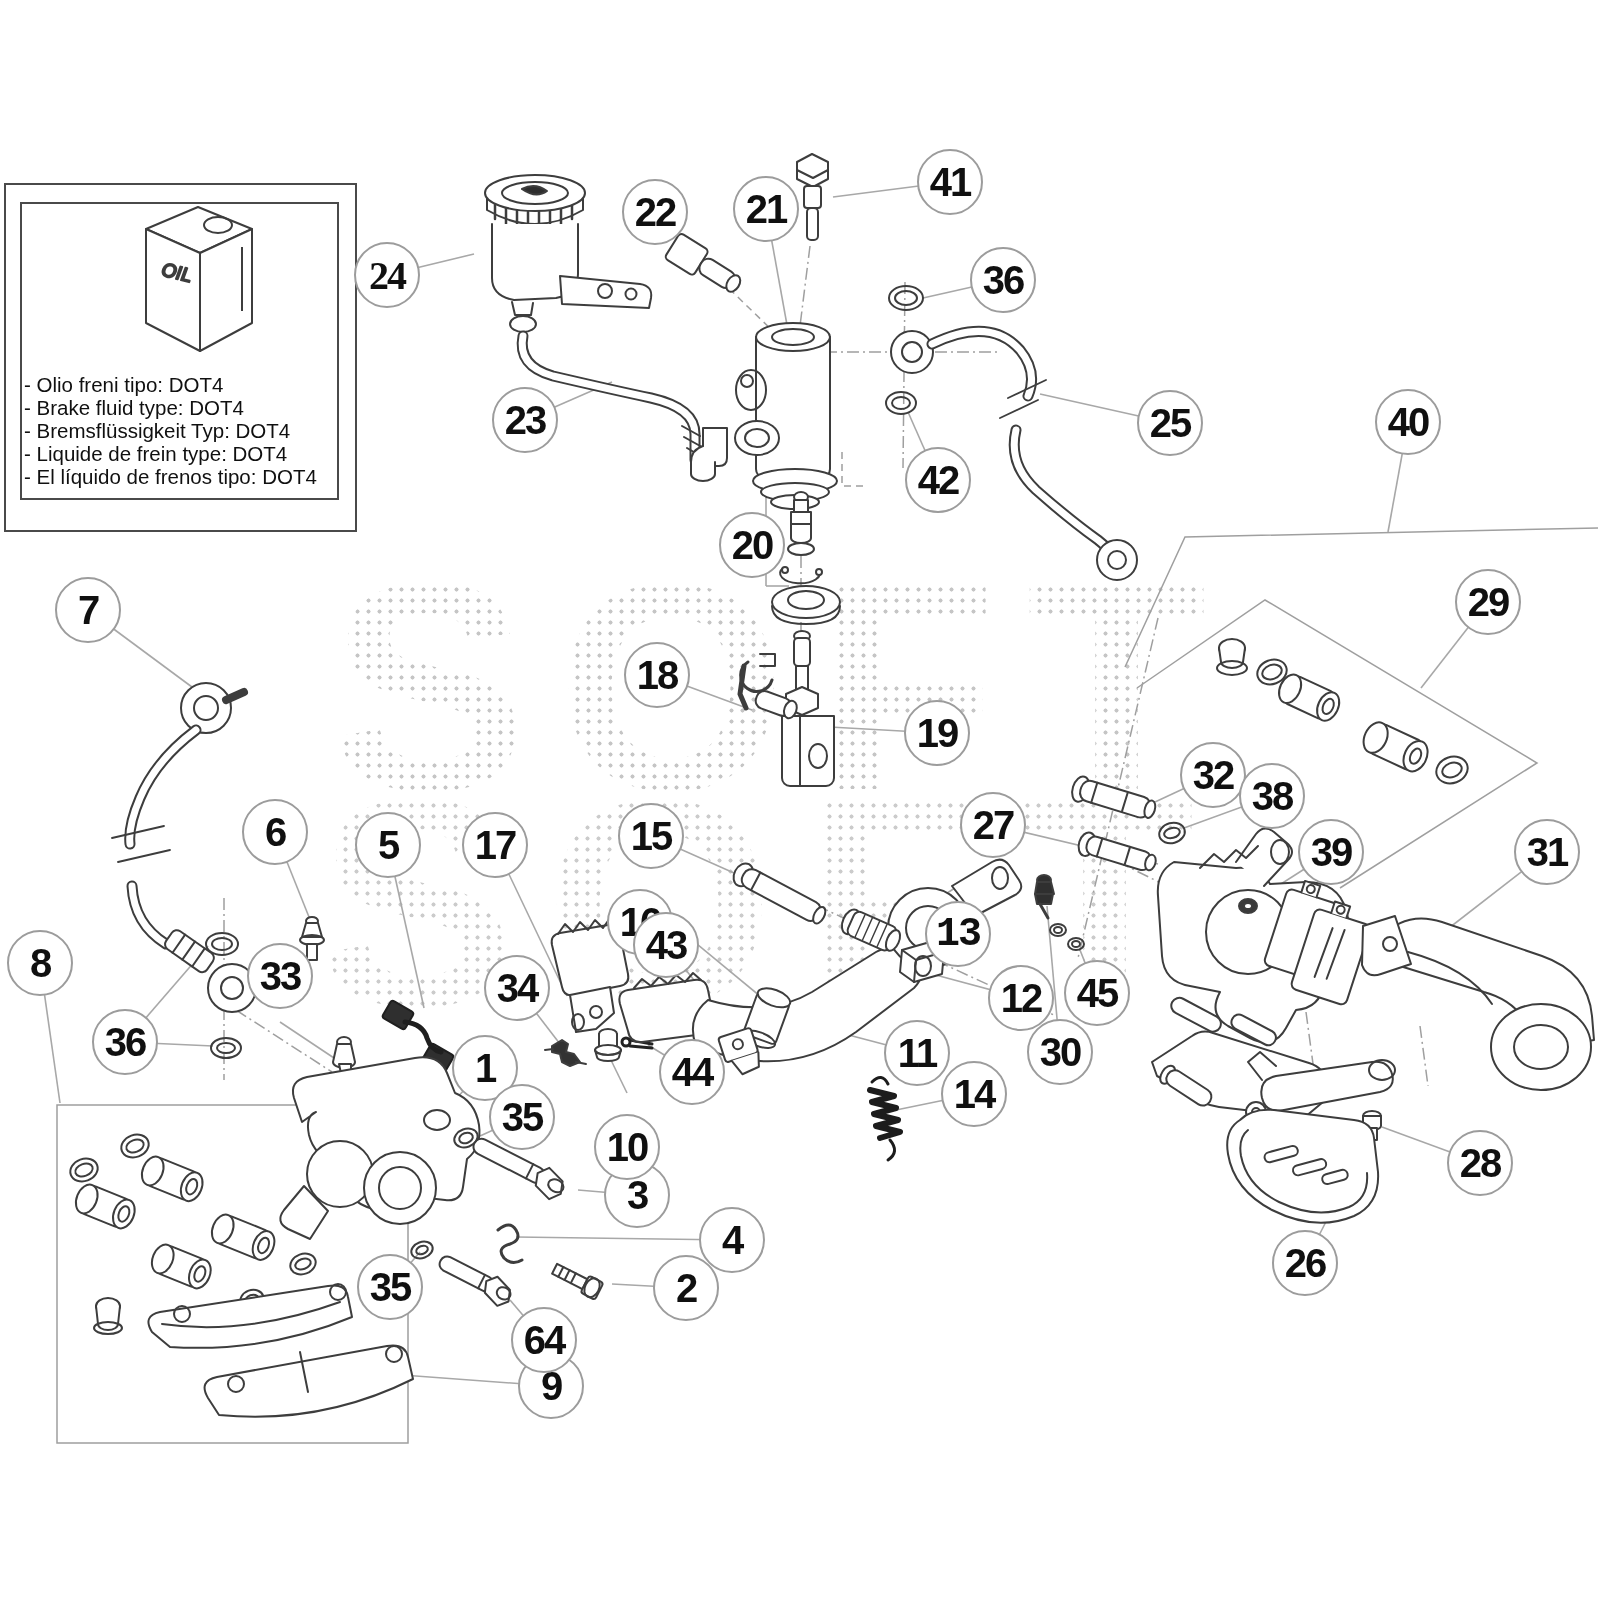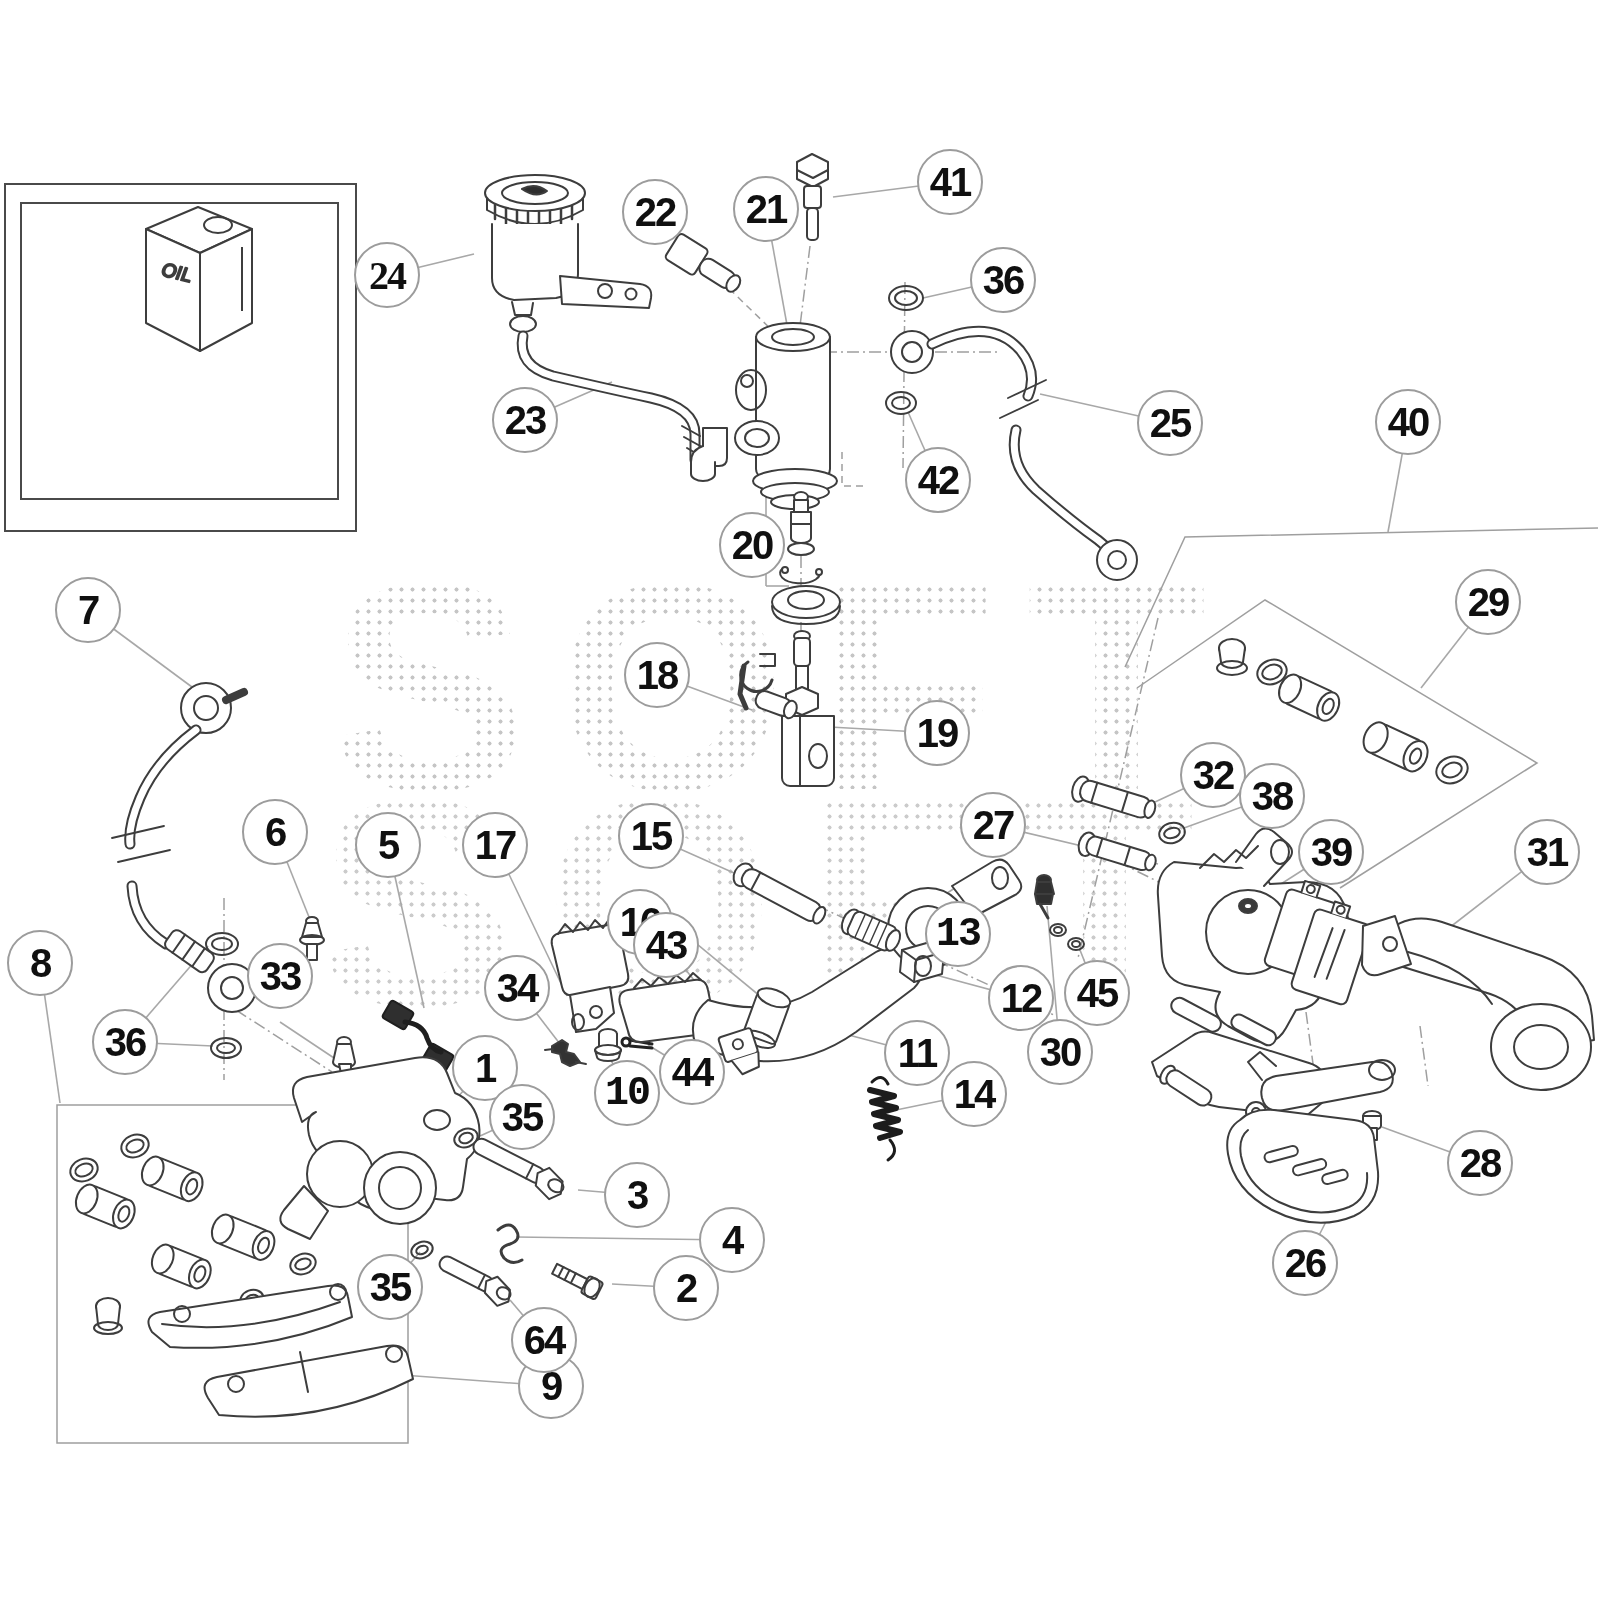--- a/index.html
+++ b/index.html
@@ -553,33 +553,40 @@
     <svg width="349" height="190" style="position:absolute;left:0;top:0">
       <g stroke="#3d3d3d" stroke-width="2" fill="#fff" stroke-linejoin="round" transform="translate(28,18)">
         <path d="M112,26 L164,4 L218,26 L166,50 Z"></path>
         <ellipse cx="184" cy="22" rx="14" ry="8" fill="none"></ellipse>
         <path d="M112,26 L112,120 L166,148 L166,50 Z"></path>
         <path d="M166,50 L218,26 L218,120 L166,148 Z"></path>
         <line x1="208" y1="44" x2="208" y2="108"></line>
         <text transform="translate(126,72) rotate(14) skewX(-6)" font-size="19" fill="#333" font-family="Liberation Sans, sans-serif">OIL</text>
       </g>
     </svg>
+    <div id="note-lines">
+        <div class="note-line">- Olio freni tipo: DOT4</div>
+        <div class="note-line">- Brake fluid type: DOT4</div>
+        <div class="note-line">- Bremsflüssigkeit Typ: DOT4</div>
+        <div class="note-line">- Liquide de frein type: DOT4</div>
+        <div class="note-line">- El líquido de frenos tipo: DOT4</div>
+      </div>
   </div>
 
   <div id="callouts">
       <div class="callout" style="left: 485px; top: 1068px;">1</div>
       <div class="callout" style="left: 686px; top: 1288px;">2</div>
       <div class="callout" style="left: 637px; top: 1195px;">3</div>
       <div class="callout" style="left: 732px; top: 1240px;">4</div>
       <div class="callout" style="left: 388px; top: 845px;">5</div>
       <div class="callout" style="left: 275px; top: 832px;">6</div>
       <div class="callout" style="left: 88px; top: 610px;">7</div>
       <div class="callout" style="left: 40px; top: 963px;">8</div>
       <div class="callout" style="left: 551px; top: 1386px;">9</div>
-      <div class="callout" style="left: 627px; top: 1093px; font-family: Liberation Mono, monospace;">10</div>
+      <div class="callout" style="left: 627px; top: 1147px;">10</div>
       <div class="callout" style="left: 917px; top: 1053px;">11</div>
       <div class="callout" style="left: 1021px; top: 998px;">12</div>
       <div class="callout" style="left: 958px; top: 934px; font-family: Liberation Mono, monospace;">13</div>
       <div class="callout" style="left: 974px; top: 1094px;">14</div>
       <div class="callout" style="left: 651px; top: 836px;">15</div>
       <div class="callout" style="left: 640px; top: 922px; text-align: right;">16</div>
       <div class="callout" style="left: 495px; top: 845px;">17</div>
       <div class="callout" style="left: 657px; top: 675px; text-align: center;">18</div>
       <div class="callout" style="left: 937px; top: 733px;">19</div>
       <div class="callout" style="left: 752px; top: 545px;">20</div>

